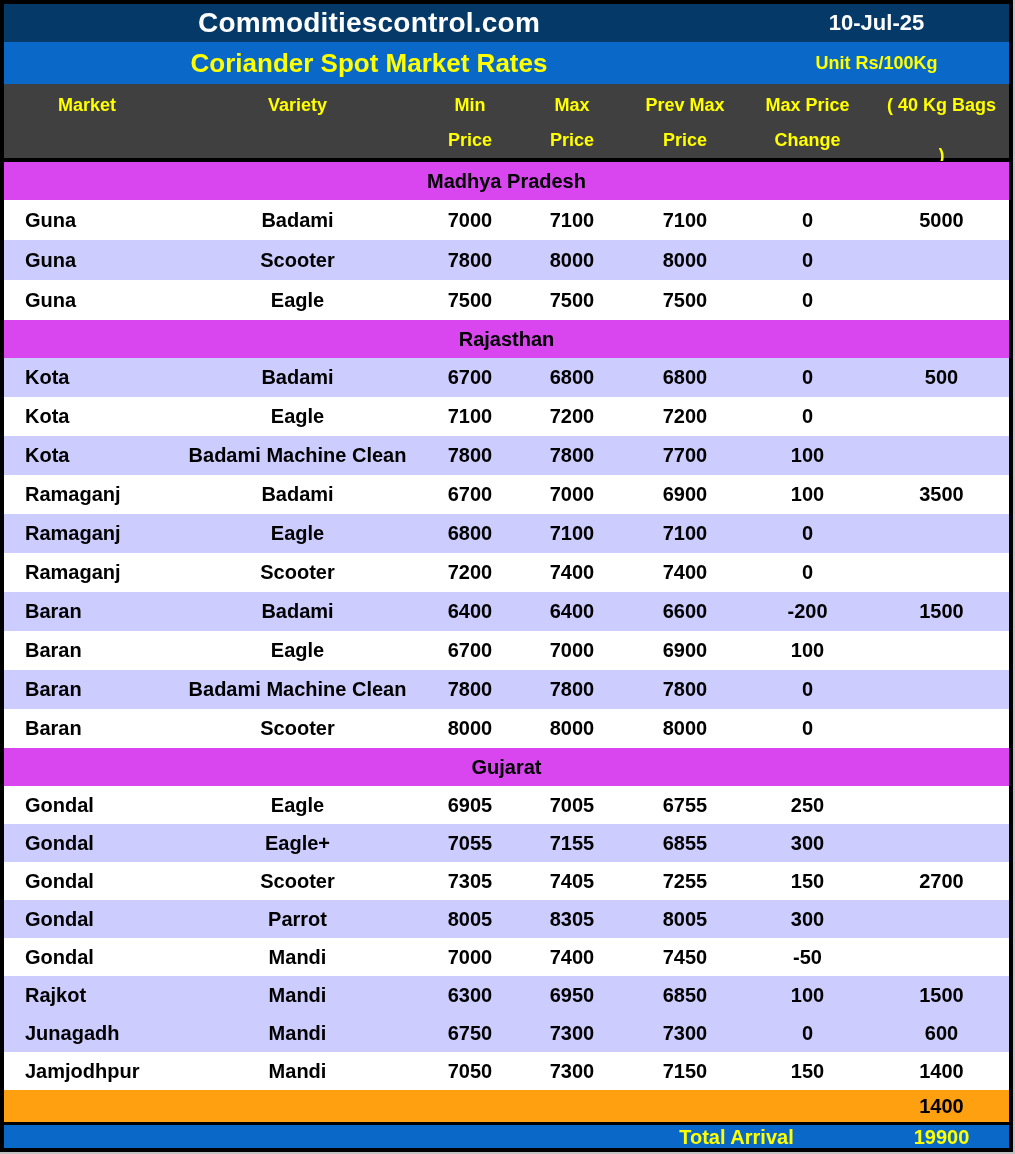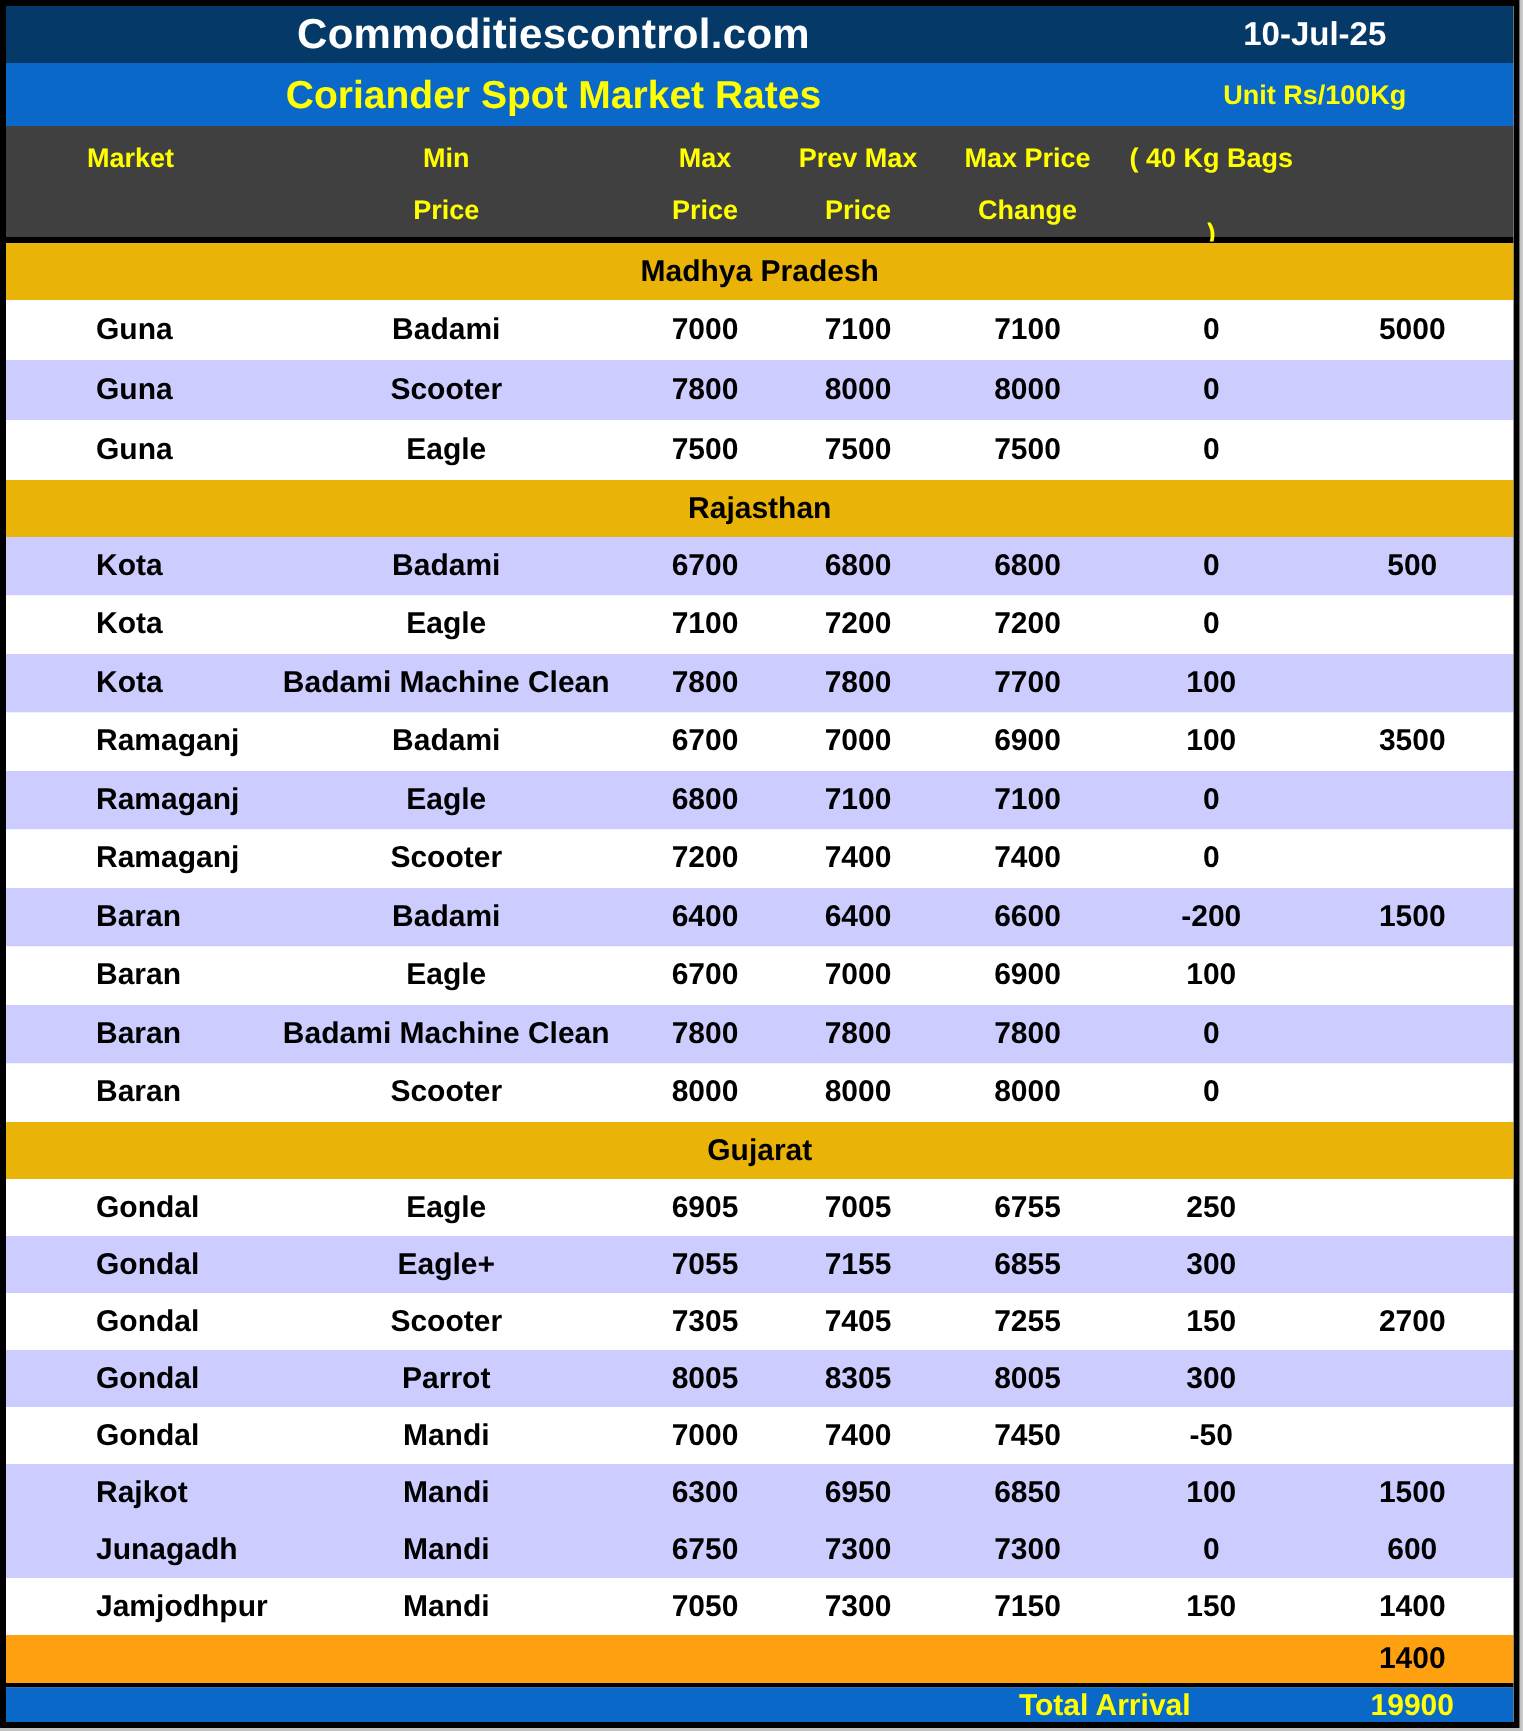--- a/index.html
+++ b/index.html
@@ -53,33 +53,33 @@
     position:absolute; top:61px; left:50%; transform:translateX(-50%);
     height:16px; overflow:hidden; line-height:20px; font-size:18px; z-index:5;
   }
 
   .sep { flex:0 0 4px; background:#000; }
   .sep-thin { flex:0 0 3px; background:#000; }
 
   
   .tbody { flex:0 0 auto; display:flex; flex-direction:column; }
   .section-bar {
-    height:38px; background:#eab308; position:relative; z-index:1;
+    height:38px; background:#d946ef; position:relative; z-index:1;
     display:flex; align-items:center; justify-content:center;
     color:#000; font-size:20px; font-weight:bold; flex:0 0 auto;
   }
   .sec-rows { display:flex; flex-direction:column; flex:0 0 auto; }
   .row { align-items:center; font-size:20px; font-weight:bold; color:#000; flex:0 0 auto; }
   .sec-0 .row { height:40px; }
   .sec-1 .row { height:39px; }
   .sec-2 .row { height:38px; }
   .row.plain { background:#fff; }
   .row.shaded { background:#ccccff; }
   .cell { text-align:center; }
-  .c-market { text-align:left; padding-left:60px; }
+  .c-market { text-align:left; padding-left:21px; }
 
   
   .others-bar {
     flex:0 0 32px; background:#ffa010; align-items:center;
     color:#000; font-size:20px; font-weight:bold;
   }
   .others-label { grid-column:1 / 7; text-align:center; }
   .others-arrivals { grid-column:7; text-align:center; }
 
   
@@ -102,20 +102,23 @@
     </div>
 
     <div class="bar-blue">
       <div class="report-title">Coriander Spot Market Rates</div>
       <div class="unit-label">Unit Rs/100Kg</div>
     </div>
 
     <div class="header-row grid">
       <div class="hcell">
         <span class="hline">Market</span>
+      </div>
+      <div class="hcell">
+        <span class="hline">Variety</span>
       </div>
       <div class="hcell">
         <span class="hline">Min</span>
         <span class="hline">Price</span>
       </div>
       <div class="hcell">
         <span class="hline">Max</span>
         <span class="hline">Price</span>
       </div>
       <div class="hcell">

